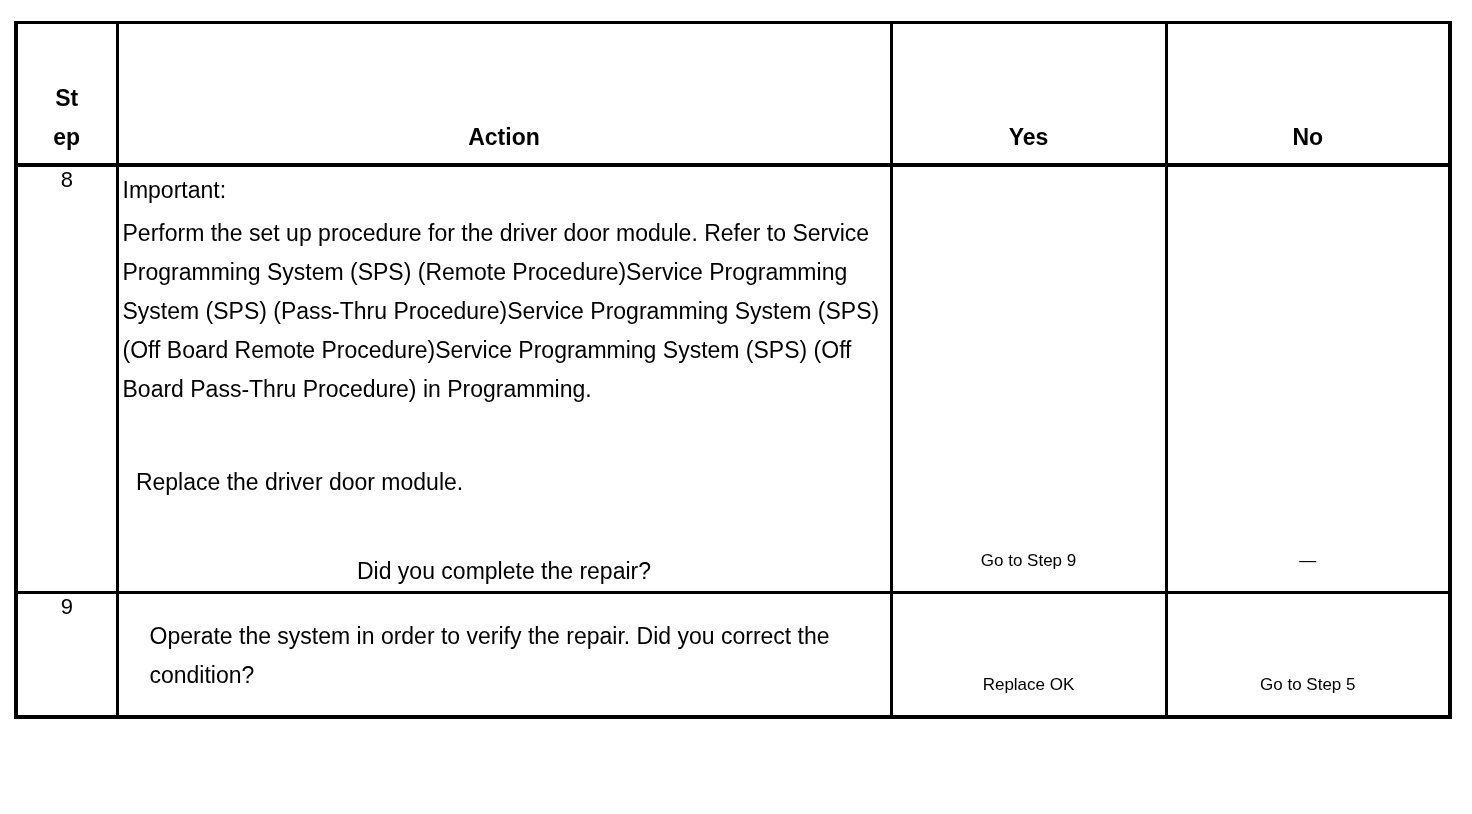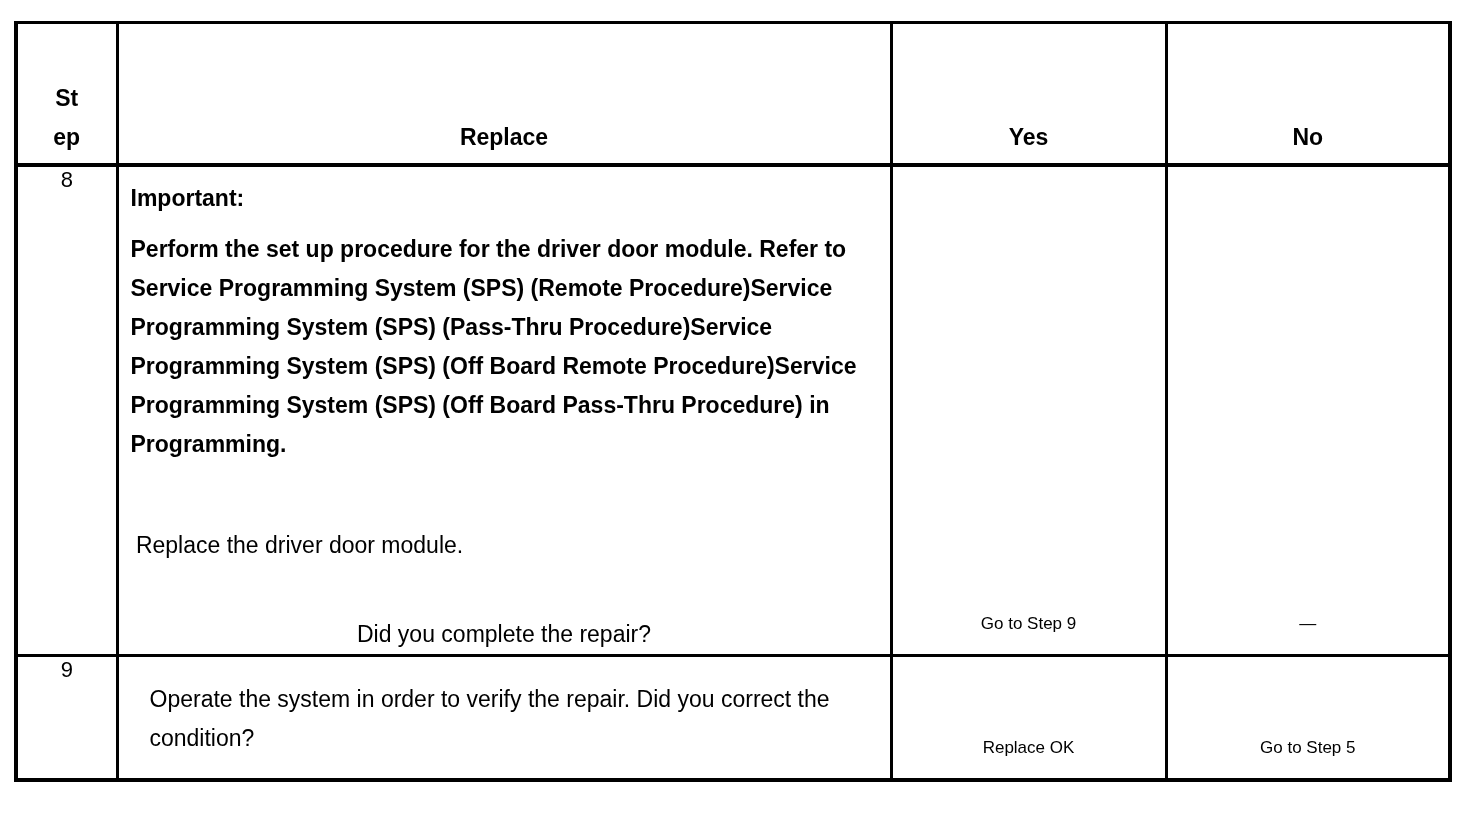--- a/index.html
+++ b/index.html
@@ -107,22 +107,22 @@
   .row9 .cell-yesno { vertical-align: bottom; padding-bottom: 20px; }
 
   .row9 .cell-action {
     padding-top: 23px;
     padding-bottom: 20px;
     padding-left: 31px;
   }
   .row9 .cell-step { font-size: 22px; }
 
   .bold-block {
-    font-weight: bold;
-    margin: 12px;
+    font-weight: normal;
+    margin: 4px;
     white-space: pre-wrap;
   }
   .plain-para {
     font-weight: normal;
     margin: 11px;
     white-space: pre-wrap;
   }
   .gap-line {
     height: 39px;
   }
@@ -154,21 +154,21 @@
       <col class="c-yes">
       <col class="c-no">
     </colgroup>
 
     <thead>
       <tr class="hdr-row">
         <th class="hdr-step">
           <span class="stack-line">St</span>
           <span class="stack-line">ep</span>
         </th>
-        <th>Replace</th>
+        <th>Action</th>
         <th>Yes</th>
         <th>No</th>
       </tr>
     </thead>
 
     <tbody>
       <tr class="body-row row8">
         <td class="cell-step">8</td>
         <td class="cell-action">
           <p class="bold-block">Important:</p>

